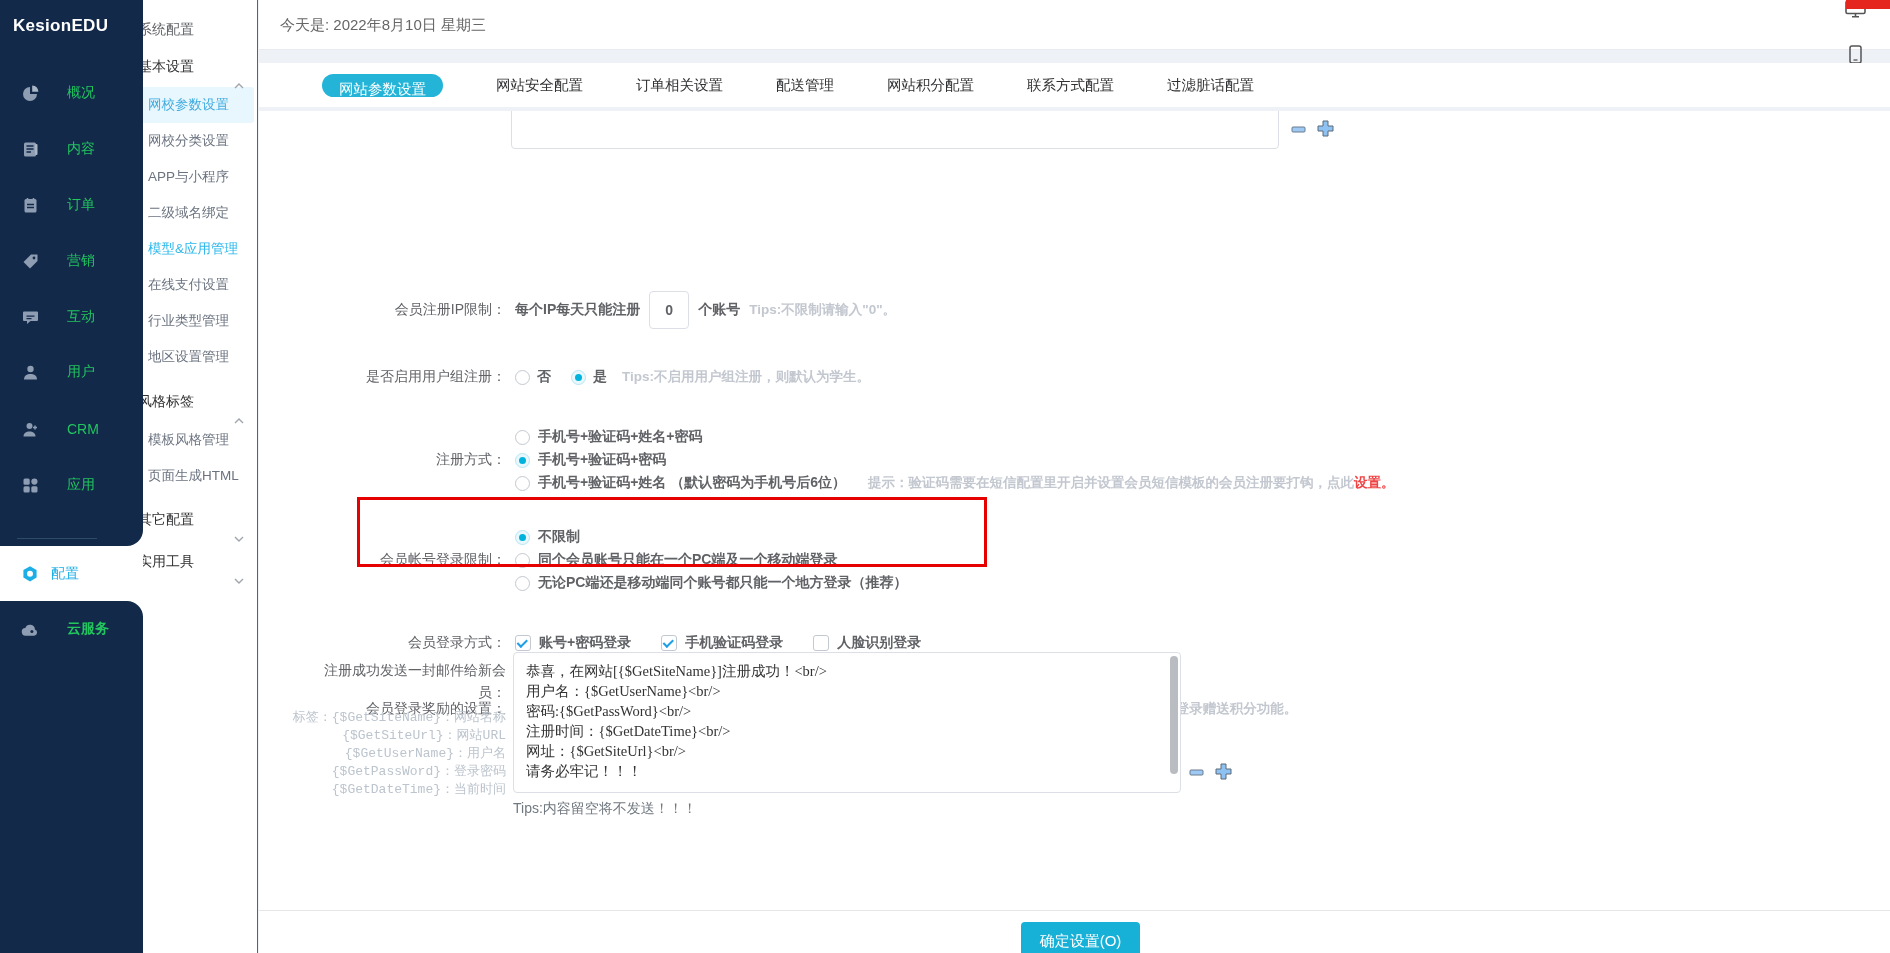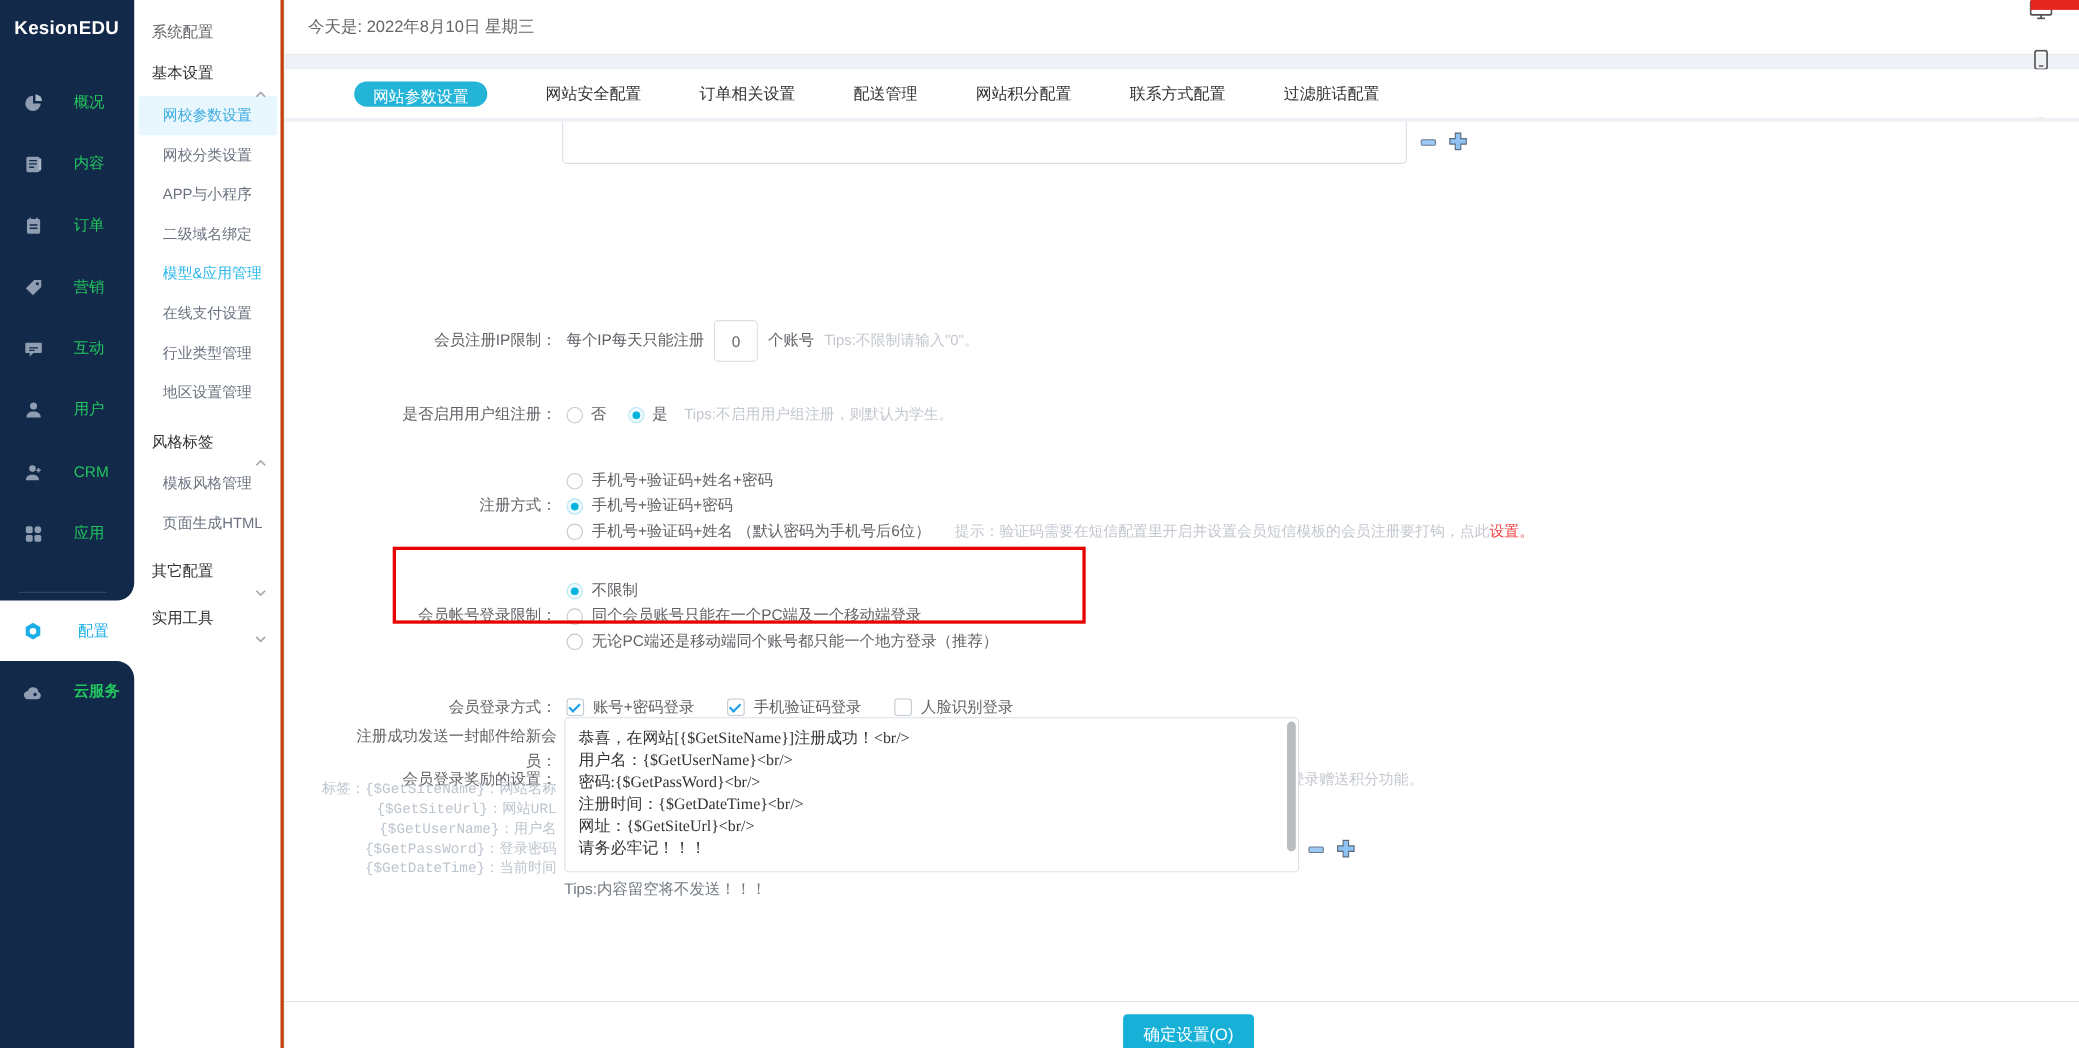--- a/index.html
+++ b/index.html
@@ -1,34 +1,34 @@
 <!DOCTYPE html>
 <html><head>
 <meta charset="utf-8">
 <style>
   * { margin:0; padding:0; box-sizing:border-box; }
   html,body { width:1890px; height:953px; overflow:hidden; }
   body { position:relative; background:#eef1f5; font-family:"Liberation Sans","DejaVu Sans",sans-serif; }
 
   
-  .lsb { position:absolute; left:0; top:0; bottom:0; width:122px; background:#fff; z-index:5; }
+  .lsb { position:absolute; left:0; top:0; bottom:0; width:143px; background:#fff; z-index:5; }
   .lsb-blockA { position:absolute; top:0; left:0; right:0; height:546px; background:#12294a; border-bottom-right-radius:16px; }
   .lsb-blockB { position:absolute; top:601px; left:0; right:0; bottom:0; background:#12294a; border-top-right-radius:16px;font-weight:bold; }
   .logo { position:absolute; top:16px; left:13px; color:#fff; font-size:17px; font-weight:bold; letter-spacing:.3px; }
   .nav-item { position:absolute; left:0; width:118px; height:40px; display:flex; align-items:center; color:#22c55e; font-size:14px; cursor:pointer;gap:16px; }
   .nav-item .nico { margin-left:21px; width:18px; height:18px; flex:none; display:flex; align-items:center; justify-content:center; }
   .nav-item .nlab { margin-left:12px; }
   .lsb-divider { position:absolute; top:538px; left:17px; width:80px; border-top:1px solid #2e4a6b; }
-  .nav-config { position:absolute; top:552px; left:0; width:118px; height:44px; display:flex; align-items:center; color:#1caee6; font-size:14px; cursor:pointer;gap:20px; }
+  .nav-config { position:absolute; top:552px; left:0; width:118px; height:44px; display:flex; align-items:center; color:#1caee6; font-size:14px; cursor:pointer; }
   .nav-config .nico { margin-left:21px; width:18px; height:18px; }
   .nav-config .nlab { margin-left:12px; }
   .nav-cloud { top:608px; }
 
   
-  .smenu { position:absolute; left:118px; top:0; bottom:0; width:140px; background:#fff; border-right:3px solid #c2410c; z-index:4; }
+  .smenu { position:absolute; left:118px; top:0; bottom:0; width:140px; background:#fff; border-right:1px solid #c2410c; z-index:4; }
   .smenu-title { padding:21px 0 6px 20px; color:#606266; font-size:14px; }
   .sgroup { height:42px; line-height:42px; padding-left:20px; color:#303133; font-size:14px; position:relative; cursor:pointer; }
   .sgroup .caret { position:absolute; right:13px; top:18px; }
   .sitem { height:36px; line-height:36px; padding-left:30px; color:#6b7380; font-size:13.5px; cursor:pointer; white-space:nowrap; }
   .sitem.active { background:#e8f7fe; color:#41abdf; margin:0 3px 0 8px; padding-left:22px; border-radius:3px; }
   .sitem.hl { color:#2cb8ec; }
 
   
   .main { position:absolute; left:259px; top:0; right:0; bottom:0; }
   .topbar { position:absolute; top:0; left:0; right:0; height:50px; background:#fff; border-bottom:1px solid #e8eaf0; }
@@ -39,21 +39,21 @@
   .red-badge { position:absolute; right:0; top:0; width:44px; height:9px; background:#e5261f; }
 
   .tabsbar { position:absolute; top:63px; left:0; right:0; height:44px; background:#fff; display:flex; align-items:center; padding-left:63px; gap:53px; }
   .tab { color:#303133; font-size:14.5px; cursor:pointer; white-space:nowrap; }
   .tab.active { background:#23b4d8; color:#fff; height:23px; line-height:31px; padding:0 17px; border-radius:16px; }
 
   .card { position:absolute; top:111px; left:0; right:0; bottom:0; background:#fff; overflow:hidden; }
 
   .row { position:absolute; left:0; right:0; display:flex; align-items:center; height:40px; }
   .lab { width:247px; text-align:right; color:#606266; font-size:14px; flex:none; }
-  .ctrls { margin-left:9px; display:flex; align-items:center; gap:9px; color:#606266; font-size:14px; }
+  .ctrls { margin-left:9px; display:flex; align-items:center; gap:9px; color:#606266; font-size:14px;font-weight:bold; }
   .tips { color:#c3c7cf; font-size:13.5px; }
   .num { width:40px; height:38px; border:1px solid #dcdfe6; border-radius:4px; text-align:center; line-height:36px; color:#606266; font-size:14px; background:#fff; }
   .num.sm { width:36px; height:36px; line-height:34px; }
 
   .radio { width:15px; height:15px; border-radius:50%; border:1px solid #c3c9d0; background:#fff; flex:none; position:relative; }
   .radio.on { border-color:#b5e6f4; background:#eaf8fd; }
   .radio.on::after { content:""; position:absolute; inset:3px; border-radius:50%; background:#00b3dc; }
   .cb { width:16px; height:16px; border:1px solid #c3c9d0; border-radius:3px; background:#fff; flex:none; display:flex; align-items:center; justify-content:center; }
   .cb.on::after { content:""; width:8px; height:4px; border-left:2px solid #1e9fe8; border-bottom:2px solid #1e9fe8; transform:rotate(-45deg) translateY(-1px); }
   .optline { display:flex; align-items:center; gap:8px; height:23px; color:#606266; font-size:14px; }

